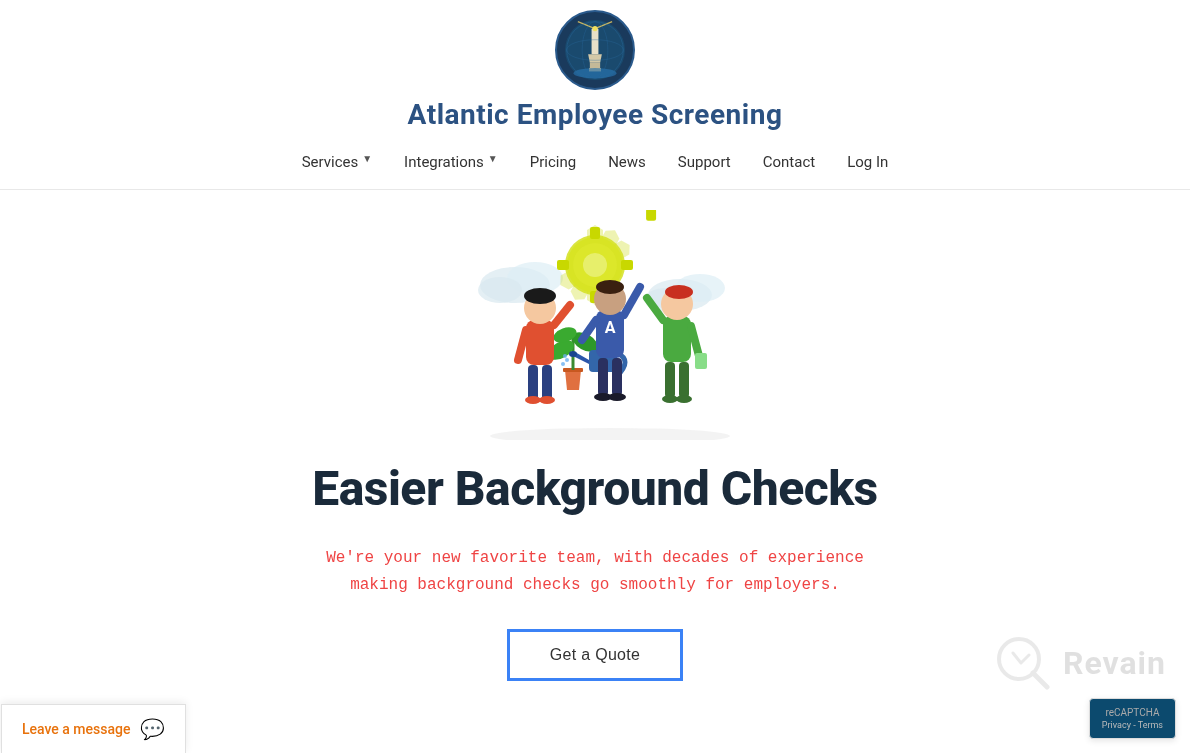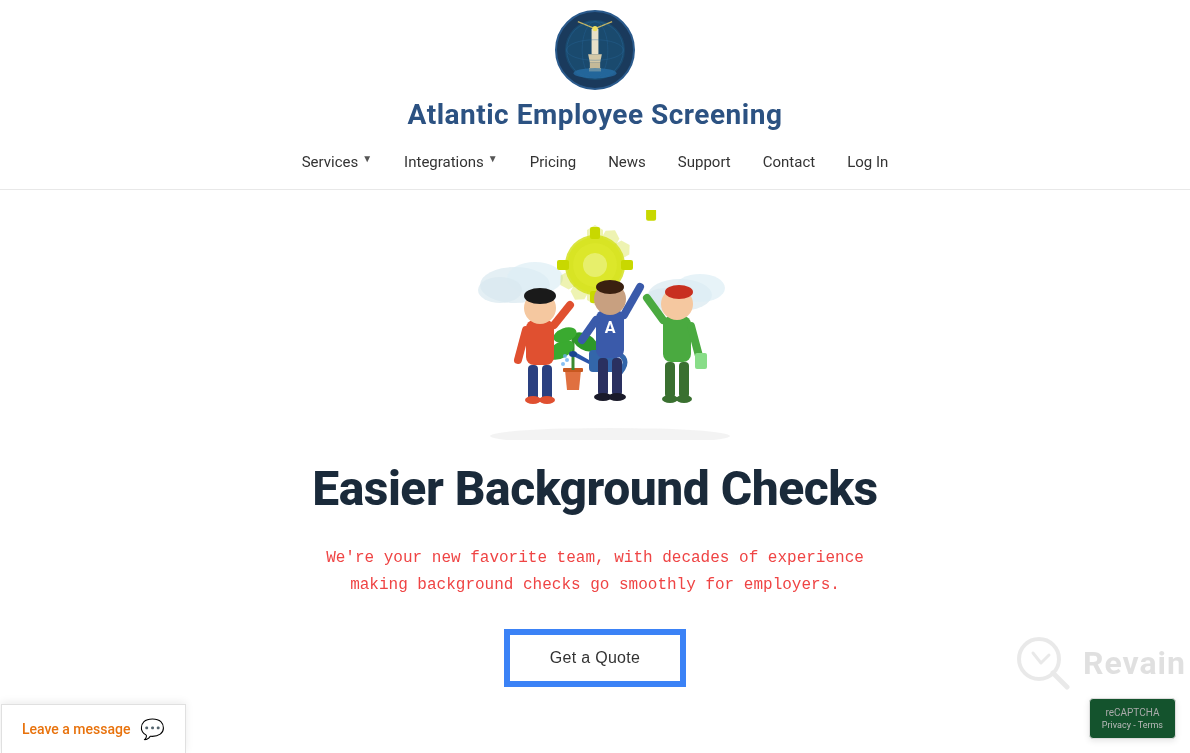--- a/index.html
+++ b/index.html
@@ -103,35 +103,35 @@
     .hero-subtitle {
       font-size: 16px;
       color: #ef4444;
       line-height: 1.7;
       font-family: 'Courier New', monospace;
       max-width: 580px;
       margin-bottom: 30px;
     }
 
     .cta-button {
-      border: 6px solid #3b82f6;
+      border: 3px solid #3b82f6;
       background: #fff;
       color: #333;
       padding: 14px 40px;
       font-size: 16px;
       cursor: pointer;
       letter-spacing: 0.3px;
       transition: all 0.2s;
     }
 
     
     .revain-watermark {
       position: absolute;
       bottom: 60px;
-      right: 4px;
+      right: 24px;
       display: flex;
       align-items: center;
       gap: 10px;
       opacity: 0.25;
     }
 
     .revain-icon {
       width: 60px;
       height: 60px;
     }
@@ -170,21 +170,21 @@
     .chat-icon {
       color: #e8720c;
       font-size: 20px;
     }
 
     
     .recaptcha-badge {
       position: fixed;
       bottom: 14px;
       right: 14px;
-      background: #14532d;
+      background: #0c4a6e;
       border: 1px solid #ddd;
       border-radius: 4px;
       padding: 8px 12px;
       font-size: 10px;
       color: #888;
       display: flex;
       flex-direction: column;
       align-items: center;
       gap: 2px;
       box-shadow: 0 2px 6px rgba(0,0,0,0.1);

